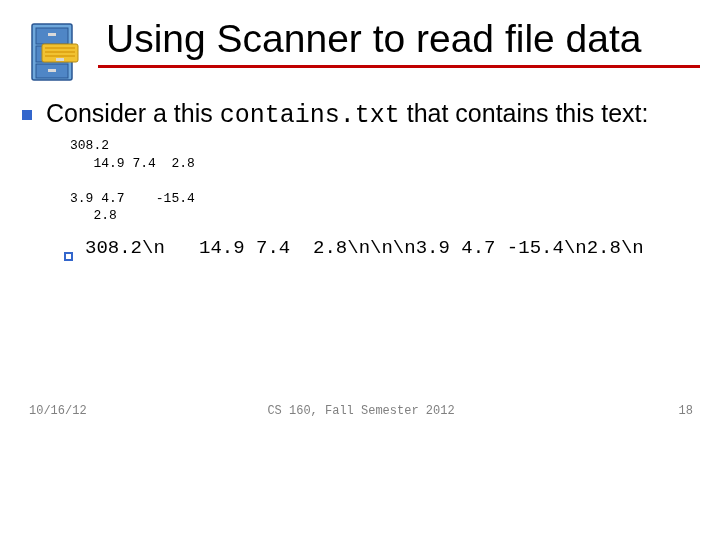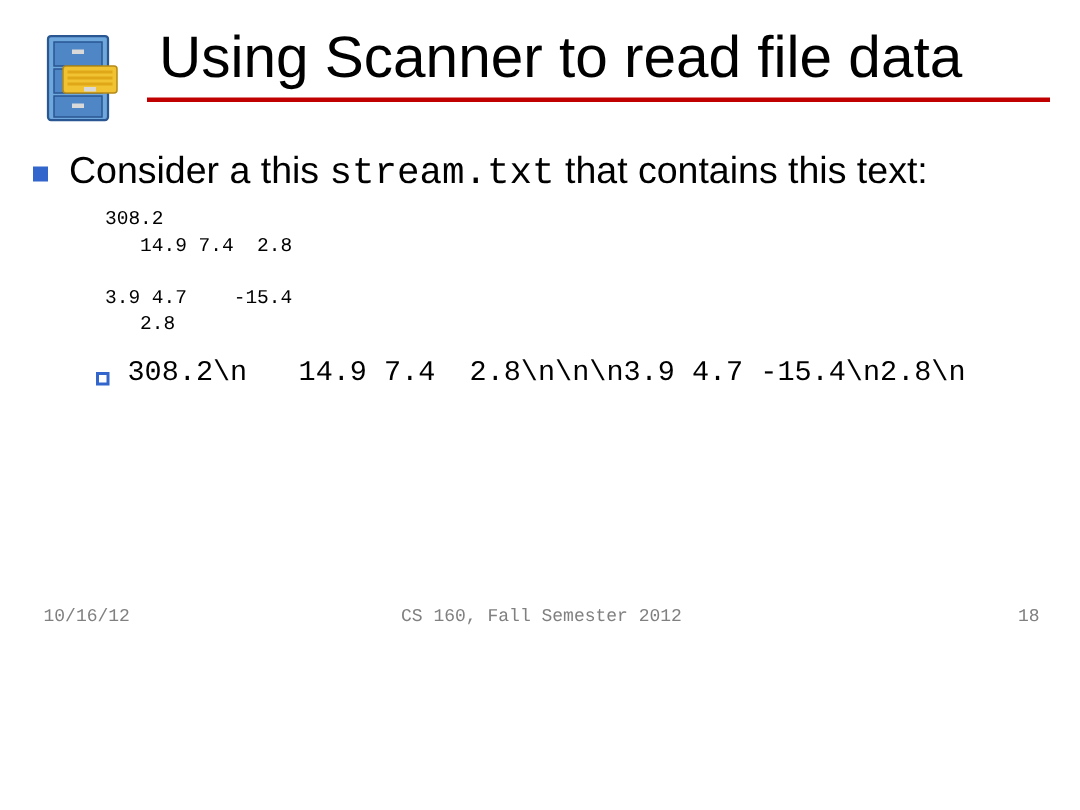--- a/index.html
+++ b/index.html
@@ -74,21 +74,21 @@
   }
   .file-block {
     font-family: "Courier New", Courier, monospace;
     font-size: 13px;
     white-space: pre;
     margin: 6px 0 12px 48px;
     line-height: 1.35;
   }
   .stream-row {
     display: flex;
-    align-items: center;
+    align-items: flex-end;
     margin-top: 8px;
     font-family: "Courier New", Courier, monospace;
     font-size: 19px;
     white-space: pre;
   }
   .footer {
     position: absolute;
     bottom: 14px;
     left: 1px;
     width: 100%;
@@ -126,21 +126,21 @@
     <div class="title-block">
       <h1 class="title">Using Scanner to read file data</h1>
     </div>
   </div>
 
   <div class="content">
 
     <div class="bullet-row">
       <div class="bullet"></div>
       <div class="bullet-text">
-        <span>Consider a this </span><span class="mono">stream.txt</span><span> that contains this text:</span>
+        <span>Consider a this </span><span class="mono">contains.txt</span><span> that contains this text:</span>
       </div>
     </div>
 
     <div class="file-block">308.2
    14.9 7.4  2.8
 
 3.9 4.7    -15.4
    2.8</div>
 
 

